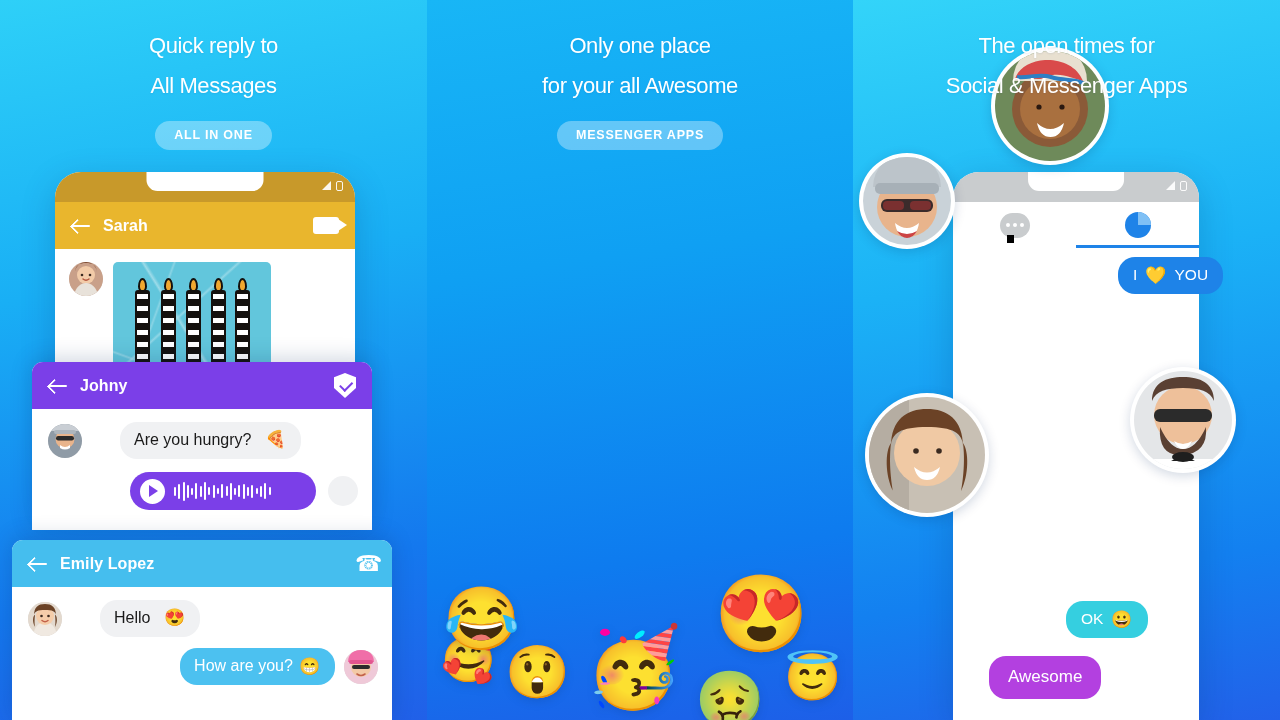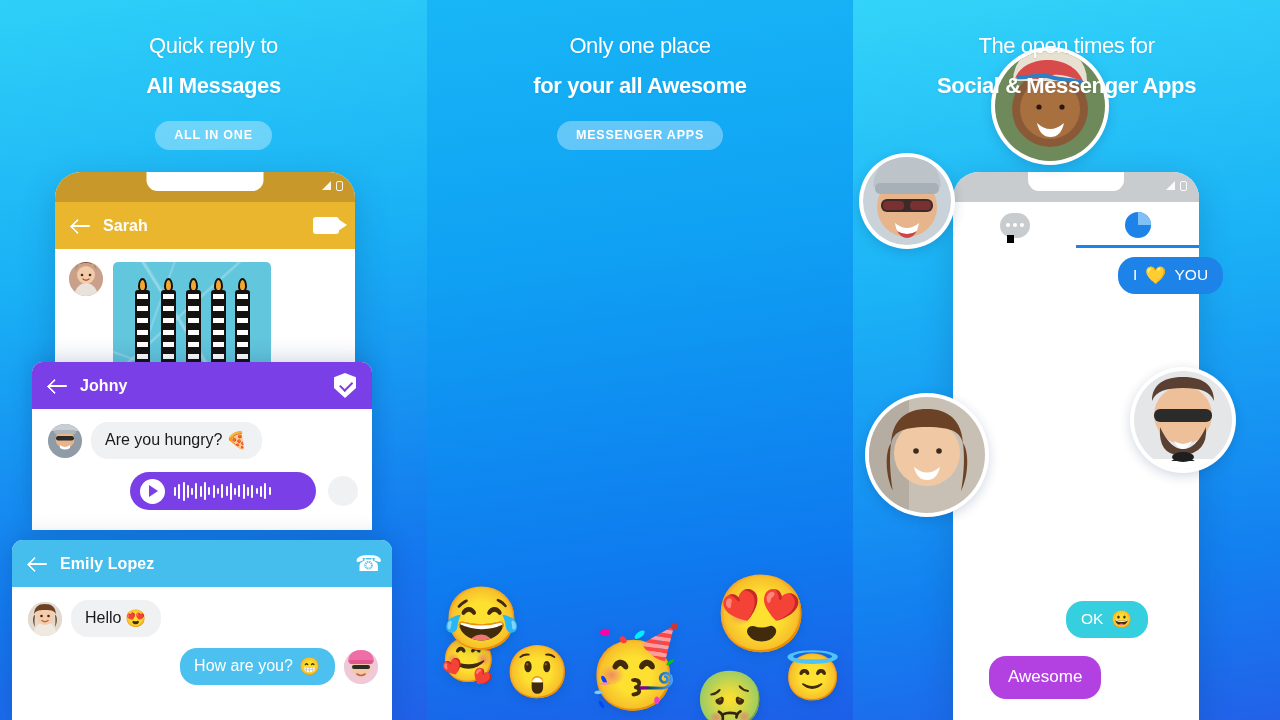--- a/index.html
+++ b/index.html
@@ -19,21 +19,21 @@
   .panel-2 { width: 426px; background: linear-gradient(172deg, #18B6F6 0%, #0FA0F3 36%, #0E7BEF 76%, #1D5FE8 100%); }
   .panel-3 { width: 427px; background: linear-gradient(170deg, #33D4F9 0%, #1BB2F6 38%, #1380F0 78%, #2261E9 100%); }
 
   
   .head { position: absolute; left: 0; right: 0; top: 26px; text-align: center; z-index: 40; }
   .head h2 {
     color: #fff; font-size: 22px; line-height: 40px;
     font-weight: 400; letter-spacing: -0.4px;
     text-shadow: 0 1px 2px rgba(0,60,120,.10);
   }
-  .head h2 .b { font-weight: 700; display: block; }
+  .head h2 .b { font-weight: 400; display: block; }
   .pill {
     display: inline-block; margin-top: 15px;
     padding: 7px 19px 8px; border-radius: 20px;
     background: rgba(255,255,255,.34);
     color: #fff; font-size: 12.5px; font-weight: 700; letter-spacing: .8px;
   }
 
   
   .phone {
     position: absolute; background: #fff;
@@ -107,21 +107,21 @@
     border-radius: 11px 11px 0 0;
     box-shadow: 0 -3px 22px rgba(8,40,95,.20);
     overflow: hidden;
   }
   .c-johny { left: 32px; top: 362px; width: 340px; height: 168px; }
   .c-emily { left: 12px; top: 540px; width: 380px; height: 182px; }
 
   .msgrow { display:flex; align-items:center; gap:9px; padding: 13px 0 0 16px; }
   .bubble-in {
     background:#F0F1F3; color:#1A1A1A; font-size:16px;
-    padding: 9px 14px 10px; border-radius: 17px; display:flex; align-items:flex-end; gap:4px;
+    padding: 9px 14px 10px; border-radius: 17px; display:flex; align-items:flex-start; gap:14px;margin-left:29px;
   }
   .bubble-out {
     background:#4CC1F0; color:#fff; font-size:16px;
     padding: 9px 14px 10px; border-radius: 17px; display:flex; align-items:center; gap:7px;
   }
   .rowright { display:flex; align-items:center; gap:9px; justify-content:flex-end; padding: 11px 14px 0 0; }
   .emo { font-size: 17px; line-height: 1; }
 
   .voicewrap { display:flex; align-items:center; gap:12px; padding: 13px 0 0 98px; }
   .voice { width: 186px; height: 38px; background:#7B3FE8; border-radius:19px; display:flex; align-items:center; padding: 0 10px; gap:9px; }

